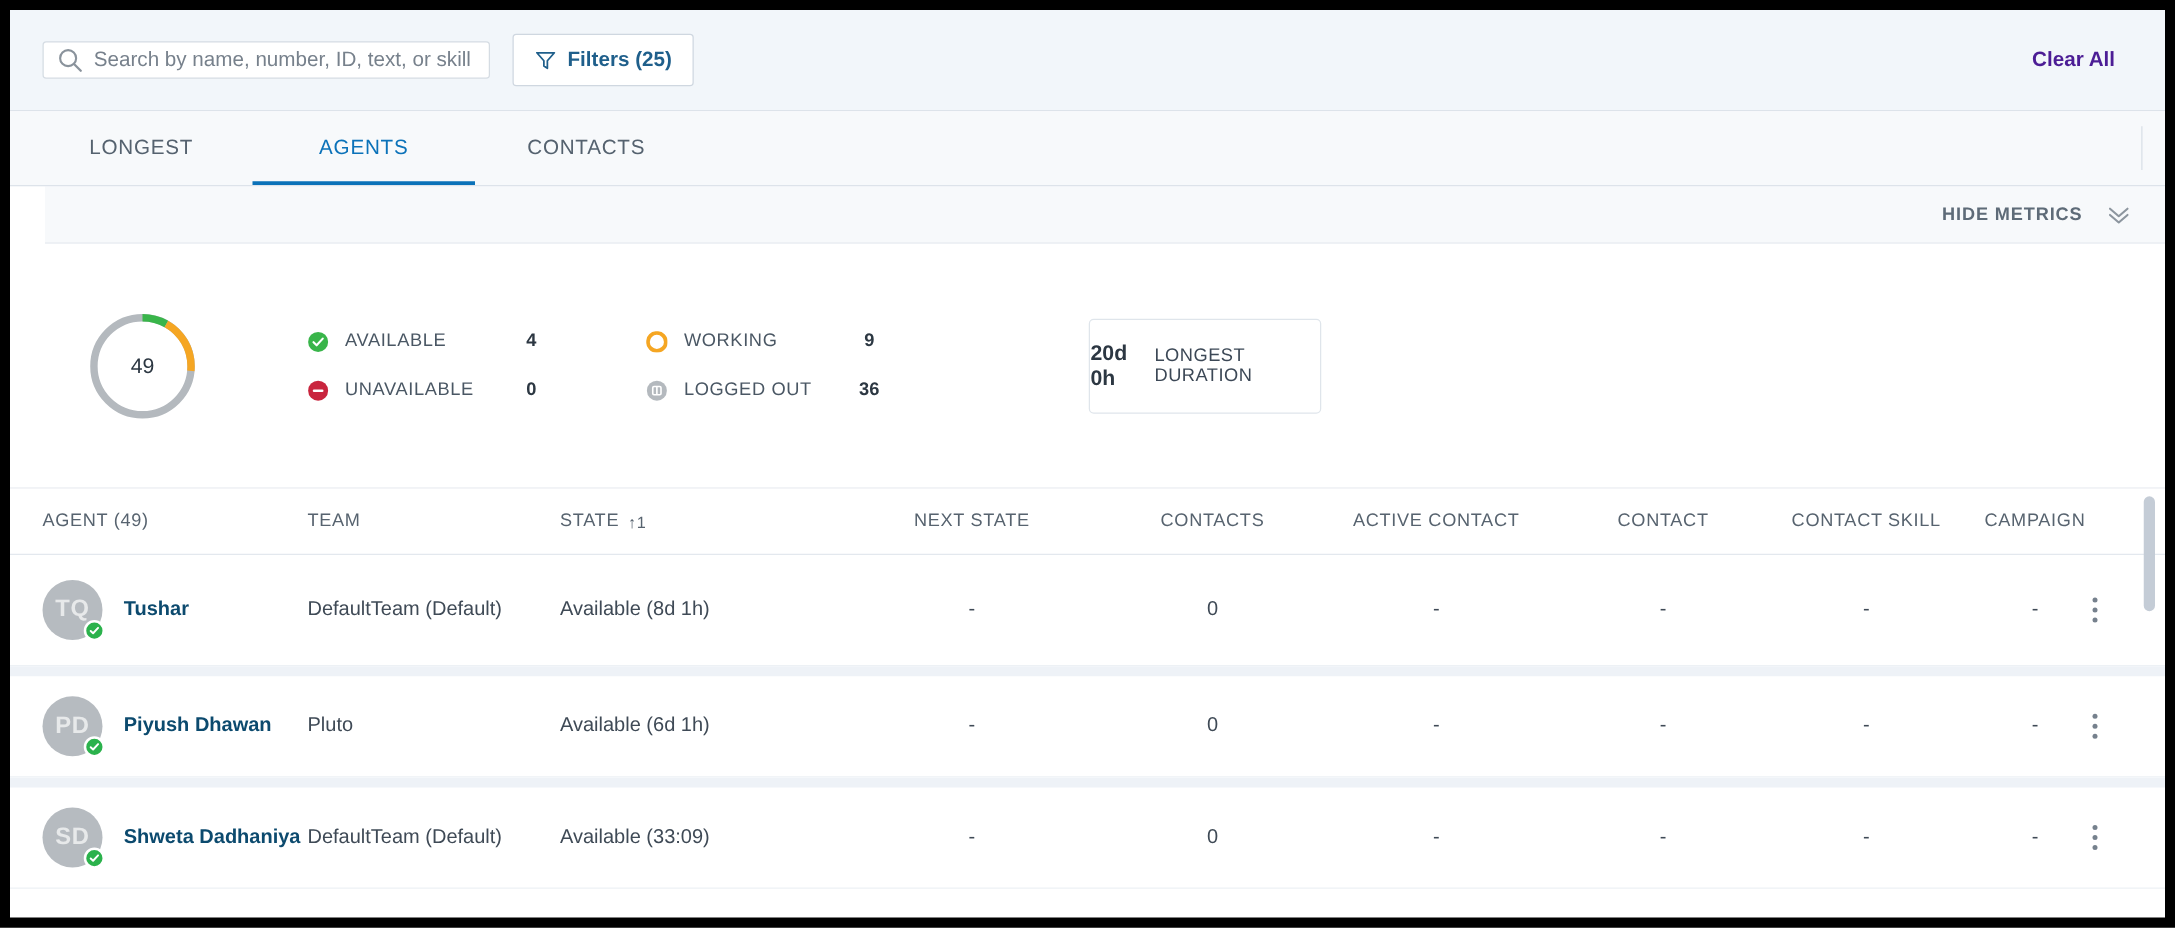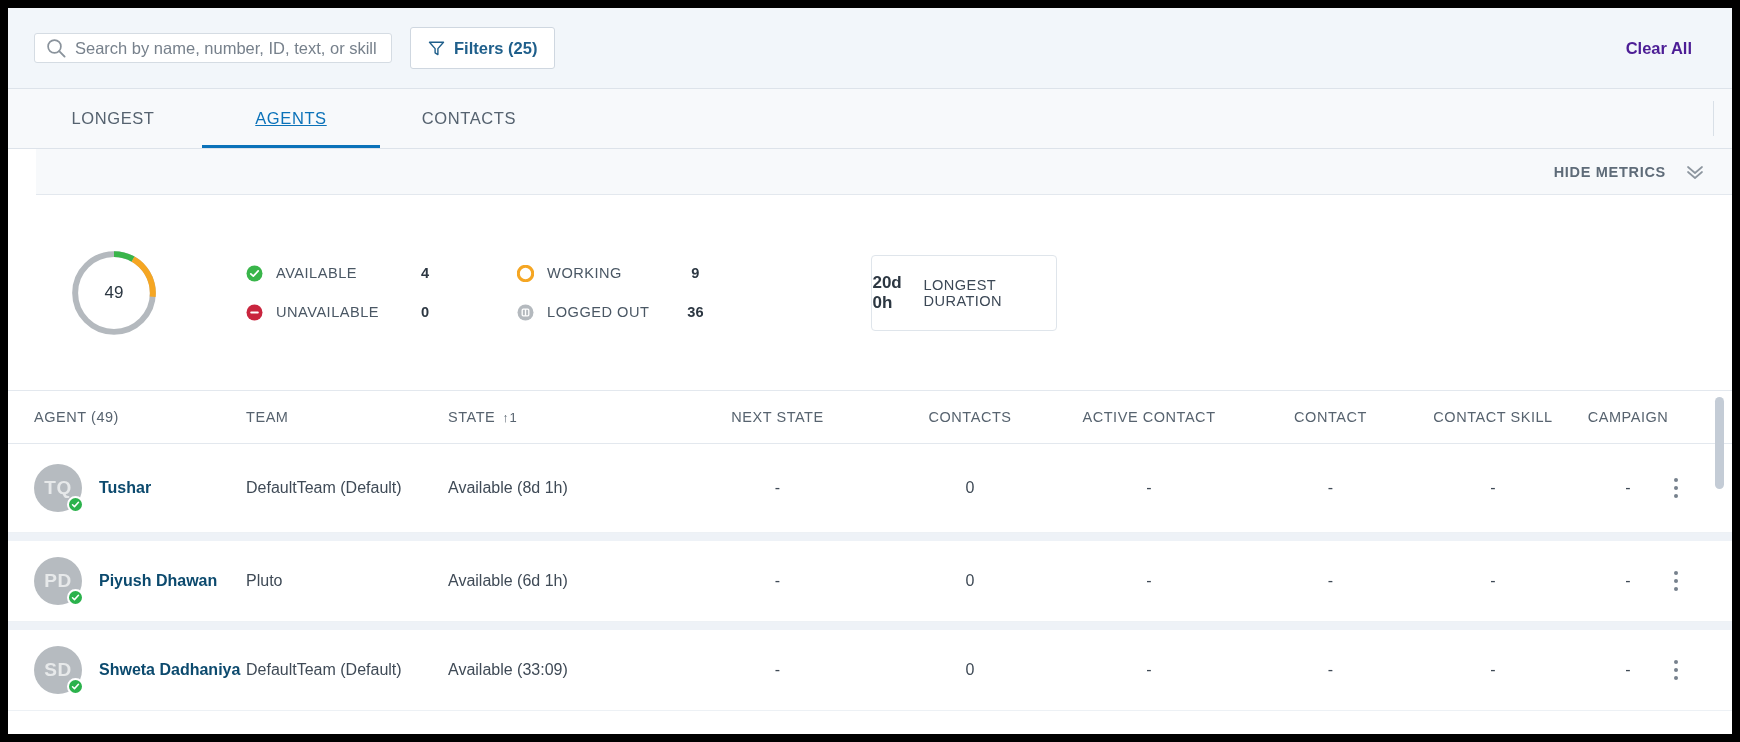--- a/index.html
+++ b/index.html
@@ -80,21 +80,21 @@
   .tab {
     display: flex; align-items: center; justify-content: center;
     min-width: 178px;
     padding: 0 24px;
     font-size: 16.5px;
     letter-spacing: .6px;
     color: #55626f;
     cursor: pointer;
     position: relative;
   }
-  .tab.active { color: #0b72b9; text-decoration: underline; }
+  .tab.active { color: #0b72b9; }
   .tab.active::after {
     content: ""; position: absolute;
     left: 0; right: 0; bottom: 0; height: 3px;
     background: #0b72b9;
   }
   .tabrow-divider {
     position: absolute;
     right: 18px; top: 12px; bottom: 12px;
     width: 1px; background: #d9e0e7;
   }

